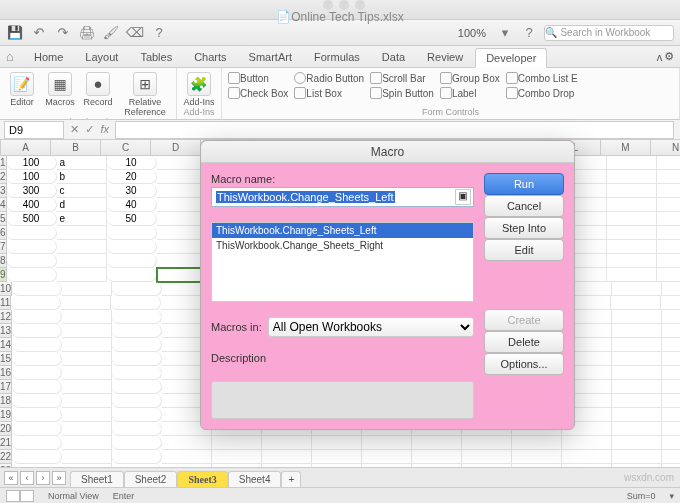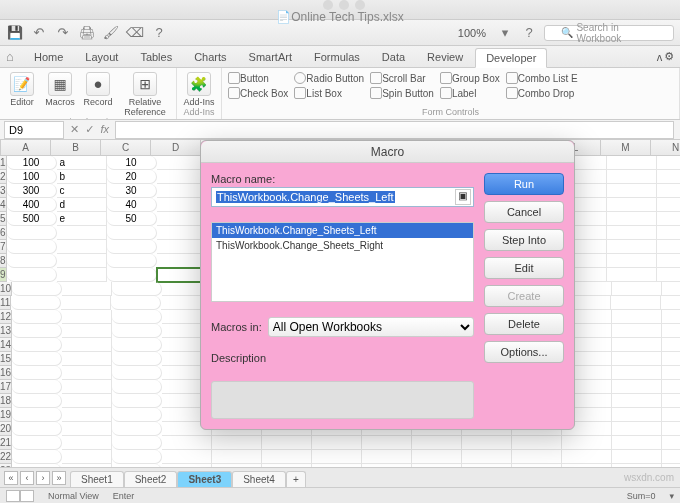--- a/index.html
+++ b/index.html
@@ -10,21 +10,21 @@
 .tb-dots { display:flex; gap:6px; padding-left:8px; }
 .tb-dot { width:10px; height:10px; border-radius:50%; background:#d9d9d9; }
 .tb-title { flex:1; text-align:center; color:#888; font-size:12px; }
 .tb-title::before { content:"\1F4C4 "; }
 
 
 .qbar { height:26px; background:linear-gradient(#f5f5f5,#e9e9e9); border-bottom:1px solid #ccc; display:flex; align-items:center; padding:0 6px; gap:6px; color:#777; }
 .qbar .spacer { flex:1; }
 .qbar .qicon { width:18px; height:18px; display:flex; align-items:center; justify-content:center; font-size:13px; }
 .zoom { font-size:11px; color:#555; padding:0 4px; }
-.search { width:130px; height:16px; border:1px solid #ccc; border-radius:3px; background:#fff; font-size:10px; padding:0 16px; color:#999; display:flex; align-items:center; }
+.search { width:130px; height:16px; border:1px solid #ccc; border-radius:3px; background:#fff; font-size:10px; padding:0 0; color:#999; display:flex; align-items:center; }
 .search::before { content:"\1F50D "; font-size:10px; margin-right:3px; }
 
 
 .ribtabs { height:22px; background:linear-gradient(#f3f3f3,#eaeaea); border-bottom:1px solid #ccc; display:flex; align-items:center; padding:0 6px; gap:2px; font-size:11px; color:#555; }
 .ribtabs .home-icon { width:16px; font-size:13px; color:#888; }
 .ribtab { padding:3px 10px; border-radius:3px 3px 0 0; }
 .ribtab.active { background:#fff; border:1px solid #ccc; border-bottom:1px solid #fff; position:relative; top:1px; }
 .ribtabs .spacer { flex:1; }
 
 
@@ -56,21 +56,21 @@
 .row .cell { flex:0 0 50px; border-right:1px solid #e5e5e5; border-bottom:1px solid #e5e5e5; font-size:10px; padding:0 3px; line-height:14px; overflow:hidden; white-space:nowrap; }
 .row .cell.num { text-align:center;border-radius:7px; }
 .row.selected .rh { background:#d8e8c8; }
 .row .cell.activecell { outline:2px solid #4a8a3a; outline-offset:-1px; }
 
 
 .sheetbar { position:absolute; bottom:16px; left:0; right:0; height:20px; background:#eaeaea; border-top:1px solid #ccc; display:flex; align-items:center; font-size:10px; color:#555; }
 .sheetbar .navbtns { display:flex; padding:0 4px; gap:2px; }
 .sheetbar .navbtn { width:14px; height:14px; border:1px solid #bbb; background:#fff; font-size:9px; text-align:center; line-height:12px; }
 .stab { padding:2px 10px; background:#f7f7f7; border:1px solid #ccc; border-bottom:none; border-radius:3px 3px 0 0; margin-top:2px; }
-.stab.active { background:#7dd3fc; font-weight:bold; }
+.stab.active { background:#fde047; font-weight:bold;font-family:Liberation Serif, serif; }
 .stab.add { padding:2px 6px; }
 
 
 .statusbar { position:absolute; bottom:0; left:0; right:0; height:16px; background:#eaeaea; border-top:1px solid #ccc; display:flex; align-items:center; font-size:9px; color:#666; gap:14px; padding:0 6px; }
 .statusbar .spacer { flex:1; }
 .statusbar .viewbtns { display:flex; gap:0; }
 .statusbar .vbtn { width:14px; height:12px; border:1px solid #bbb; background:#fff; }
 
 
 .dialog-back { position:absolute; left:200px; top:140px; width:375px; background:#f9a8d4; border:1px solid #b0b0b0; border-radius:6px; box-shadow:0 8px 30px rgba(0,0,0,.25); }
@@ -80,24 +80,24 @@
 .dleft .fld { display:flex; flex-direction:column; gap:2px; }
 .dleft .txtinput { height:20px; border:1px solid #9bb8d3; background:#fff; padding:0 4px; font-size:11px; display:flex; align-items:center; position:relative; }
 .dleft .txtinput .selected-text { background:#3470d4; color:#fff; padding:0 1px; }
 .dleft .txtinput .refbtn { position:absolute; right:2px; width:16px; height:16px; border:1px solid #ccc; font-size:10px; text-align:center; }
 .dleft .listbox { border:1px solid #ccc; background:#fff; height:80px; font-size:10px; overflow:hidden; }
 .dleft .listbox .litem { padding:2px 4px; }
 .dleft .listbox .litem.sel { background:#3470d4; color:#fff; }
 .dleft .macrosin { display:flex; align-items:center; gap:6px; }
 .dleft .macrosin select { flex:1; height:20px; font-size:12px; border:1px solid #ccc; border-radius:3px; background:linear-gradient(#fff,#eee); }
 .dleft .desc { background:#e0e0e0; border:1px solid #ccc; height:38px; border-radius:3px; margin-top:2px; }
-.dright { width:80px; display:flex; flex-direction:column; gap:6px; }
+.dright { width:80px; display:flex; flex-direction:column; }
 .dbtn { height:22px; border:1px solid #bbb; border-radius:4px; background:linear-gradient(#fdfdfd,#e8e8e8); font-size:11px; color:#333; }
 .dbtn.primary { background:linear-gradient(#6ca6f5,#3d7fe0); color:#fff; border-color:#2f6bc7; font-weight:500; }
-.dbtn.disabled { color:#aaa; }
+.dbtn.disabled { color:#aaa;margin-top:48px; }
 
 .watermark { position:absolute; right:6px; bottom:20px; font-size:10px; color:#bbb;margin-top:16px; }
 </style>
 </head>
 <body>
 
 <div class="titlebar">
   <div class="tb-dots">
     <div class="tb-dot"></div>
     <div class="tb-dot"></div>

